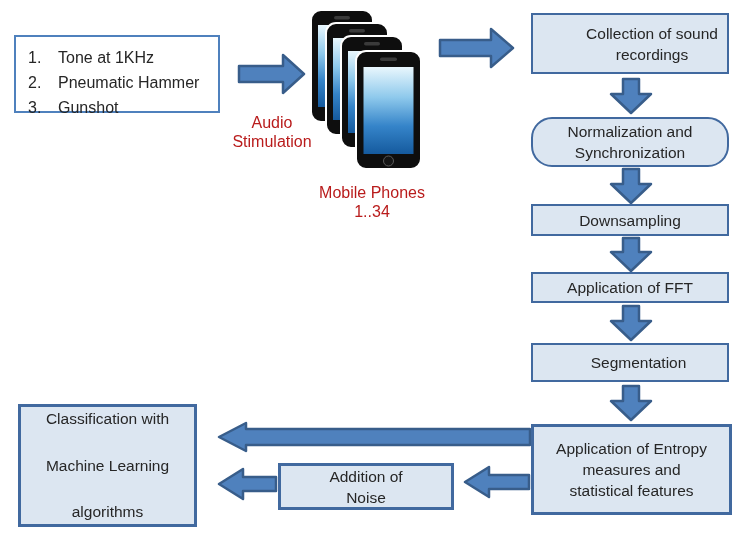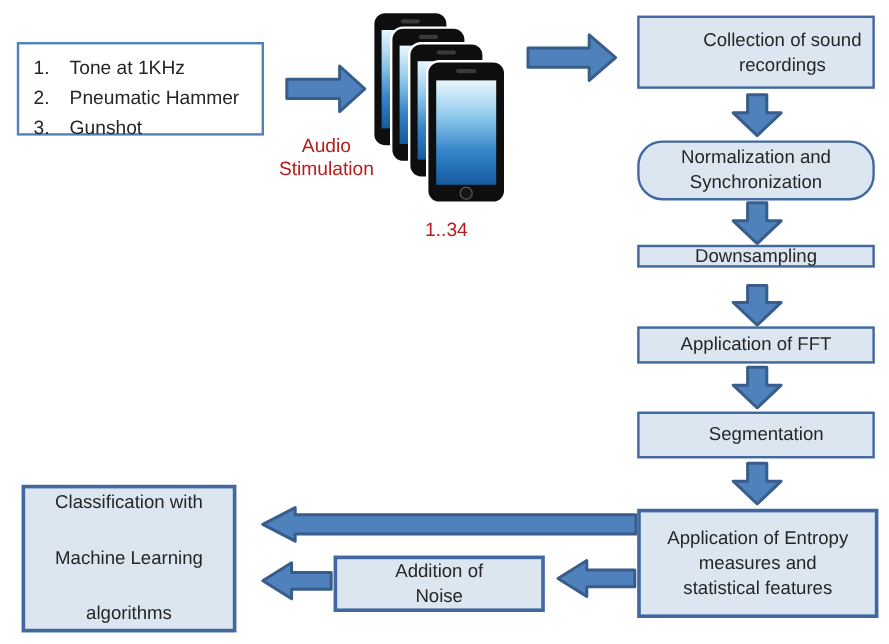--- a/index.html
+++ b/index.html
@@ -104,20 +104,21 @@
         <g transform="translate(53,41)">
           <rect x="0" y="0" width="65" height="118" rx="10" fill="#0e0e0e" stroke="#ffffff" stroke-width="2"></rect>
           <rect x="7.5" y="16" width="50" height="87" fill="url(#scr)"></rect>
           <rect x="24" y="6.5" width="17" height="3.5" rx="1.75" fill="#3a3a3a"></rect>
           <circle cx="32.5" cy="110" r="5" fill="#151515" stroke="#5a5a5a" stroke-width="1"></circle>
         </g>
       </g>
     </svg>
   </div>
   <div class="caption" style="left:297px;top:183px;width:150px;">
+    <div>Mobile Phones</div>
     <div>1..34</div>
   </div>
 
   <div class="abs" style="left:438px;top:25px;">
     <svg width="78" height="46" viewBox="0 0 78 46">
       <polygon class="arrow-shape" points="2,15 53,15 53,4 75,23 53,42 53,31 2,31"></polygon>
     </svg>
   </div>
 
   <div class="flow-box" style="left:531px;top:13px;width:198px;height:61px;padding-left:44px;">
@@ -135,21 +136,21 @@
     <div>Normalization and</div>
     <div>Synchronization</div>
   </div>
 
   <div class="abs" style="left:608px;top:167px;">
     <svg width="46" height="38" viewBox="0 0 46 38">
       <polygon class="arrow-shape" points="15,2 31,2 31,17 43,17 23,36 3,17 15,17"></polygon>
     </svg>
   </div>
 
-  <div class="flow-box" style="left:531px;top:204px;width:198px;height:19px;">
+  <div class="flow-box" style="left:531px;top:204px;width:198px;height:32px;">
     <div>Downsampling</div>
   </div>
 
   <div class="abs" style="left:608px;top:236px;">
     <svg width="46" height="37" viewBox="0 0 46 37">
       <polygon class="arrow-shape" points="15,2 31,2 31,16 43,16 23,35 3,16 15,16"></polygon>
     </svg>
   </div>
 
   <div class="flow-box" style="left:531px;top:272px;width:198px;height:31px;">

